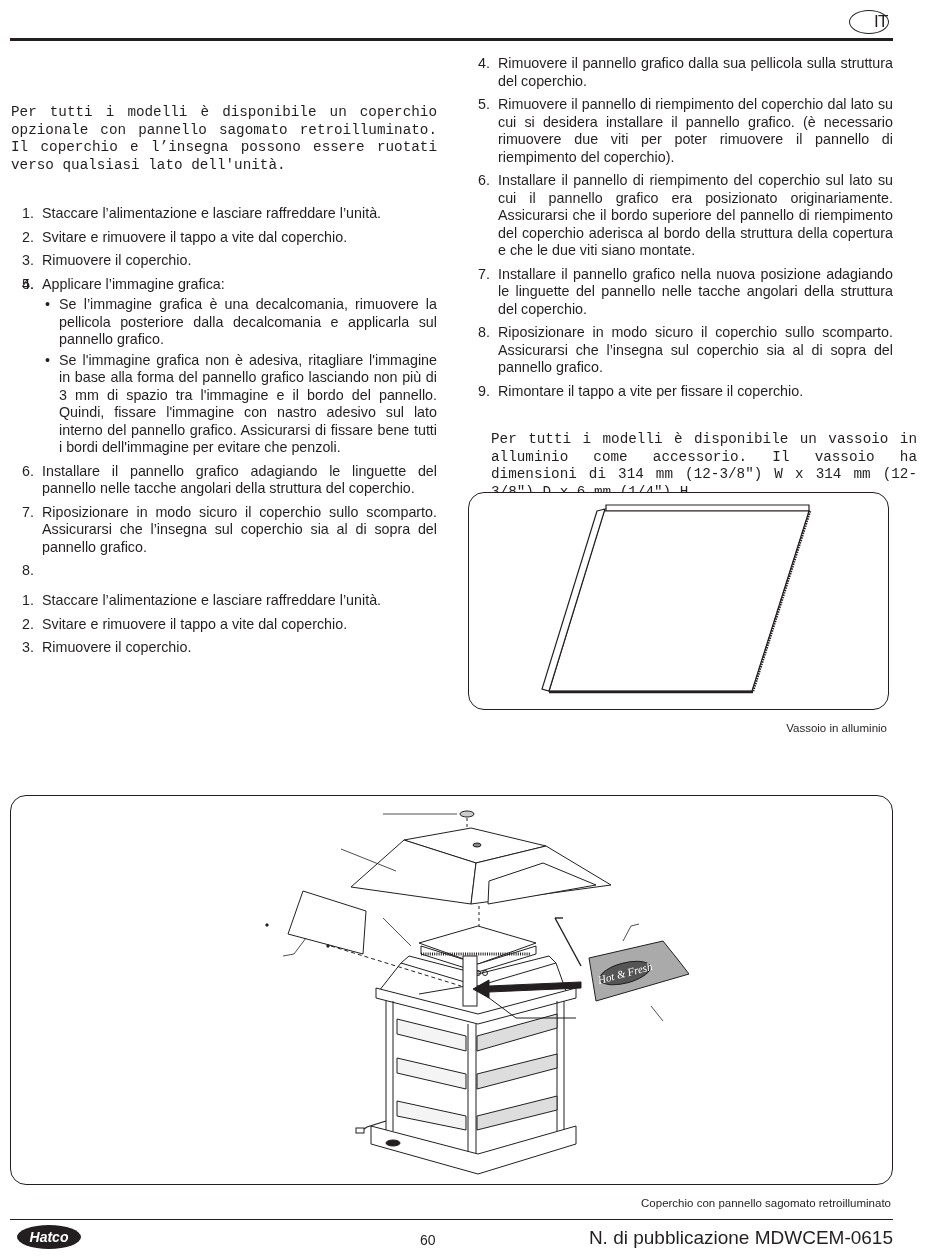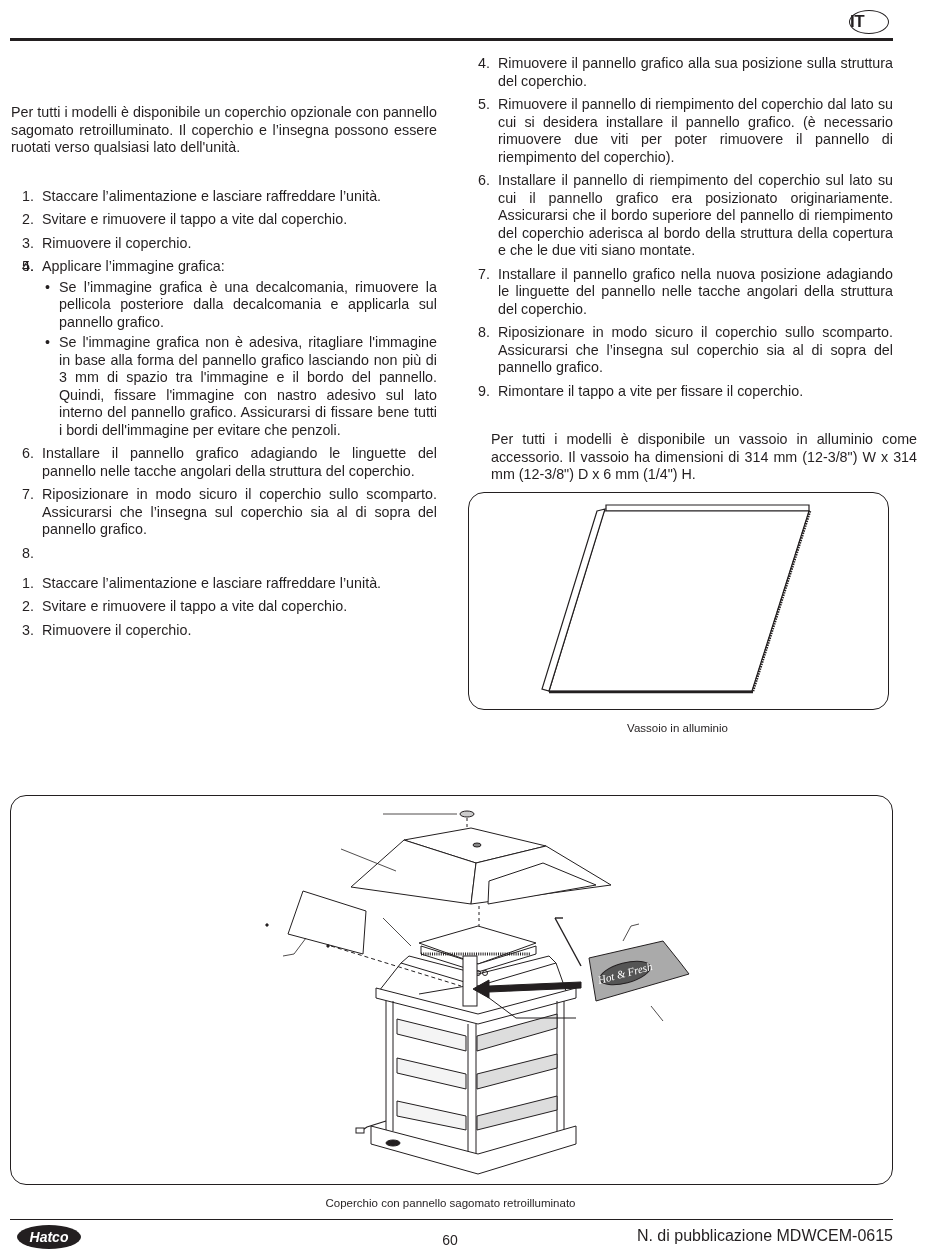--- a/index.html
+++ b/index.html
@@ -1,37 +1,37 @@
 <!DOCTYPE html>
 <html><head>
 <meta charset="utf-8">
 <style>
   html, body { margin: 0; padding: 0; background: #ffffff; }
   body { width: 950px; height: 1260px; position: relative; overflow: hidden;
          font-family: "Liberation Sans", sans-serif; color: #231f20; }
   .abs { position: absolute; }
   .lang-badge { left: 849px; top: 10px; width: 38px; height: 22px; border: 1.5px solid #231f20;
-                border-radius: 50%; text-align: left; line-height: 22px; font-size: 17px; font-weight: bold;
+                border-radius: 50%; text-align: right; line-height: 22px; font-size: 17px; font-weight: normal;
                 letter-spacing: -0.5px; }
   .top-rule { left: 10px; top: 38px; width: 883px; height: 3px; background: #231f20; }
   .col { font-size: 14.3px; line-height: 17.5px; }
   .col-left { left: 11px; top: 104px; width: 426px; }
   .col-right { left: 467px; top: 55px; width: 426px; }
-  p.para { margin: 0; text-align: justify; }
+  p.para { margin: 0; text-align: justify; font-family: Liberation Mono, monospace; }
   ol { margin: 0; padding: 0; list-style: none; }
   ol li { position: relative; padding-left: 31px; margin-top: 6px; text-align: justify; }
   ol li .num { position: absolute; left: 11px; top: 0; }
   ul.bullets { margin: 0; padding: 0; list-style: none; }
   ul.bullets li { position: relative; padding-left: 17px; margin-top: 3px; text-align: justify; }
   ul.bullets li .dot { position: absolute; left: 3px; top: 0; }
   .figure-frame { border: 1.6px solid #231f20; border-radius: 16px; background: #fff; }
-  .caption { font-size: 11.5px; text-align: center; color: #231f20; }
+  .caption { font-size: 11.5px; text-align: right; color: #231f20; }
   .bottom-rule { left: 10px; top: 1219px; width: 883px; height: 1.4px; background: #231f20; }
-  .page-num { left: 420px; top: 1232px; width: 60px; text-align: center; font-size: 14px; }
-  .pub { right: 57px; top: 1227px; font-size: 16px; }
+  .page-num { left: 420px; top: 1232px; width: 60px; font-size: 14px; }
+  .pub { right: 57px; top: 1227px; font-size: 19px; }
   .logo { left: 16px; top: 1224px; }
 </style>
 </head>
 <body>
 
 <div class="abs lang-badge">IT</div>
 <div class="abs top-rule"></div>
 
 <div class="abs col col-left">
   <p class="para">Per tutti i modelli è disponibile un coperchio opzionale con pannello sagomato retroilluminato. Il coperchio e l’insegna possono essere ruotati verso qualsiasi lato dell'unità.</p>
@@ -54,21 +54,21 @@
   <div style="height:25px"></div>
   <ol style="margin-top:-1px">
     <li><span class="num">1.</span><span>Staccare l’alimentazione e lasciare raffreddare l’unità.</span></li>
     <li><span class="num">2.</span><span>Svitare e rimuovere il tappo a vite dal coperchio.</span></li>
     <li><span class="num">3.</span><span>Rimuovere il coperchio.</span></li>
   </ol>
 </div>
 
 <div class="abs col col-right">
   <ol style="margin-top:-6px">
-    <li><span class="num">4.</span><span>Rimuovere il pannello grafico alla sua posizione sulla struttura del coperchio.</span></li>
+    <li><span class="num">4.</span><span>Rimuovere il pannello grafico dalla sua pellicola sulla struttura del coperchio.</span></li>
     <li><span class="num">5.</span><span>Rimuovere il pannello di riempimento del coperchio dal lato su cui si desidera installare il pannello grafico. (è necessario rimuovere due viti per poter rimuovere il pannello di riempimento del coperchio).</span></li>
     <li><span class="num">6.</span><span>Installare il pannello di riempimento del coperchio sul lato su cui il pannello grafico era posizionato originariamente. Assicurarsi che il bordo superiore del pannello di riempimento del coperchio aderisca al bordo della struttura della copertura e che le due viti siano montate.</span></li>
     <li><span class="num">7.</span><span>Installare il pannello grafico nella nuova posizione adagiando le linguette del pannello nelle tacche angolari della struttura del coperchio.</span></li>
     <li><span class="num">8.</span><span>Riposizionare in modo sicuro il coperchio sullo scomparto. Assicurarsi che l’insegna sul coperchio sia al di sopra del pannello grafico.</span></li>
     <li><span class="num">9.</span><span>Rimontare il tappo a vite per fissare il coperchio.</span></li>
   </ol>
 </div>
 
 <p class="abs col para" style="left:491px; top:431px; width:426px;">Per tutti i modelli è disponibile un vassoio in alluminio come accessorio. Il vassoio ha dimensioni di 314 mm (12-3/8") W x 314 mm (12-3/8") D x 6 mm (1/4") H.</p>
 

